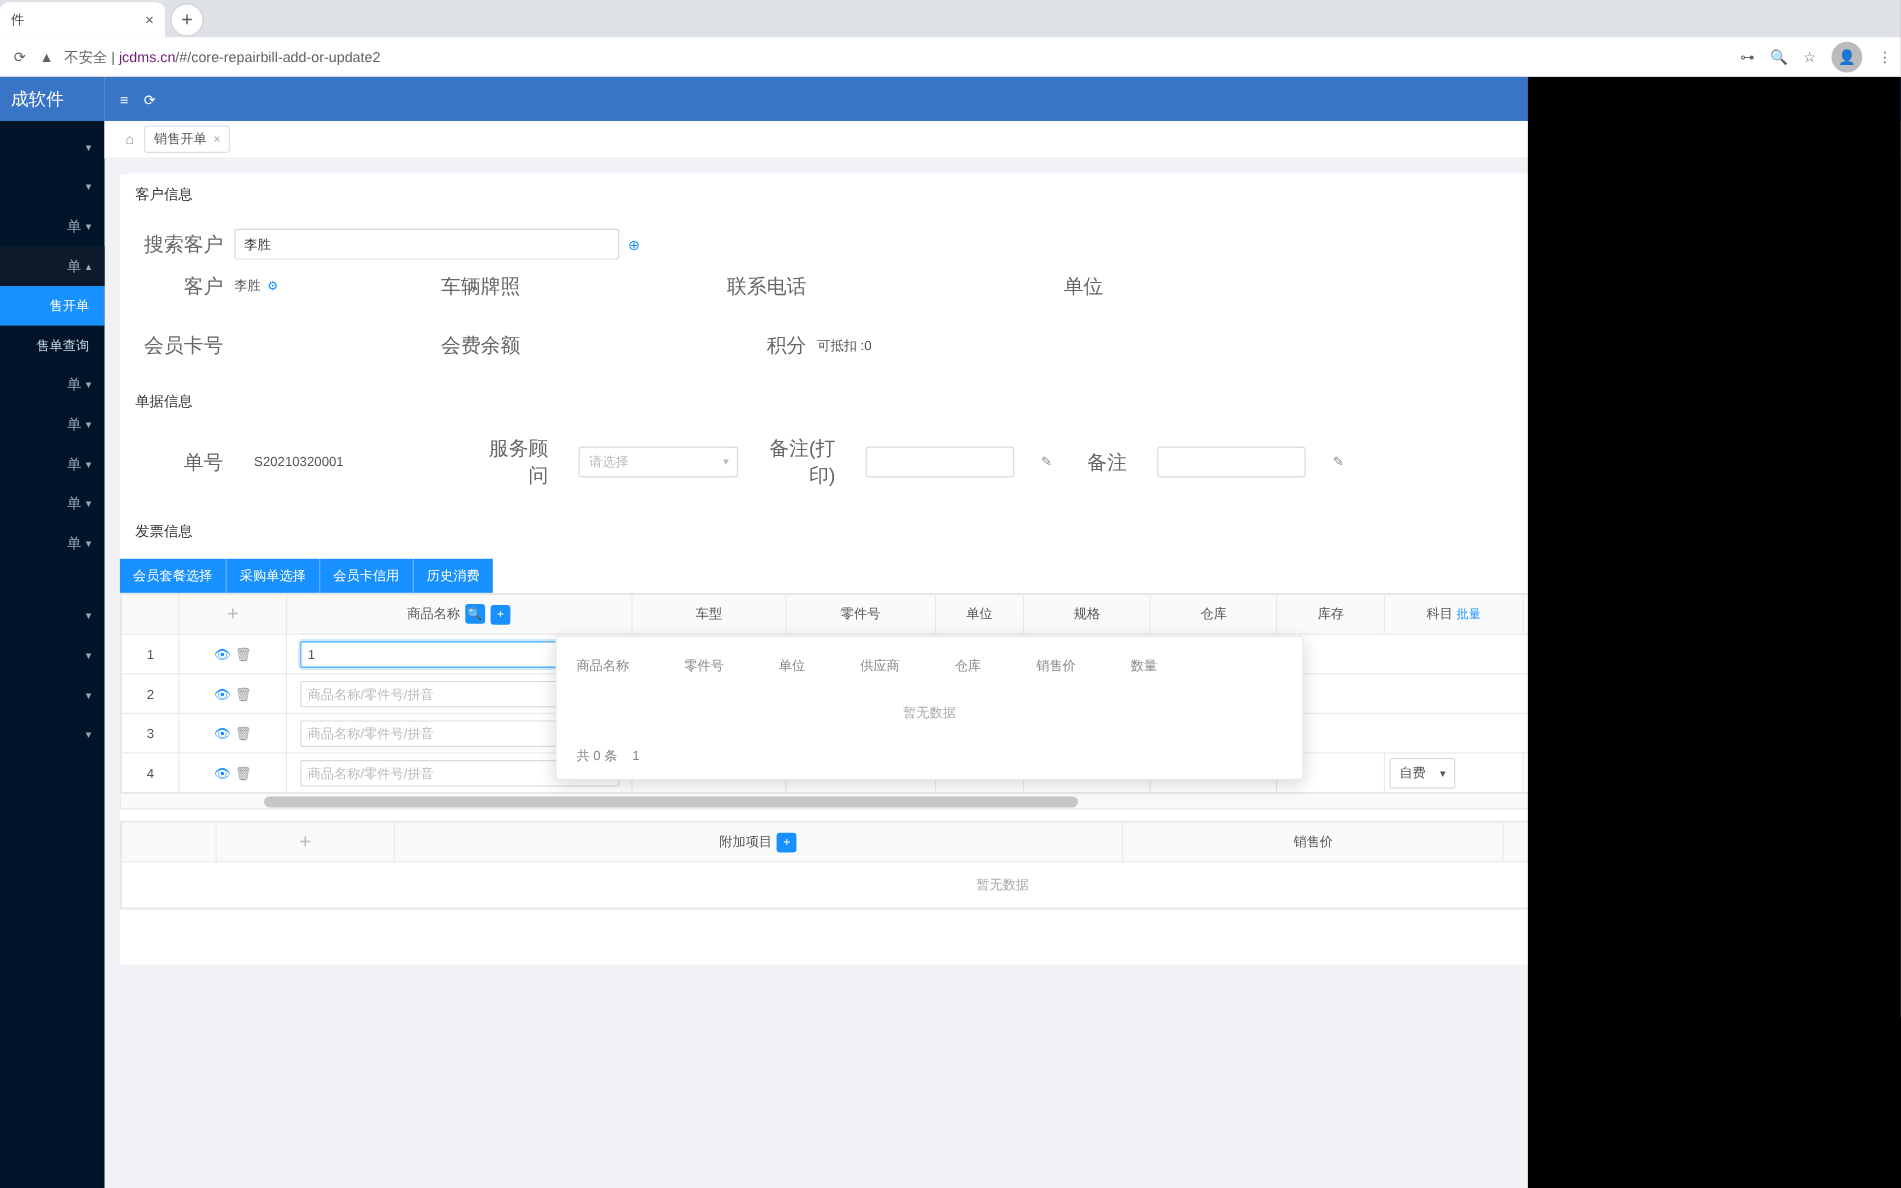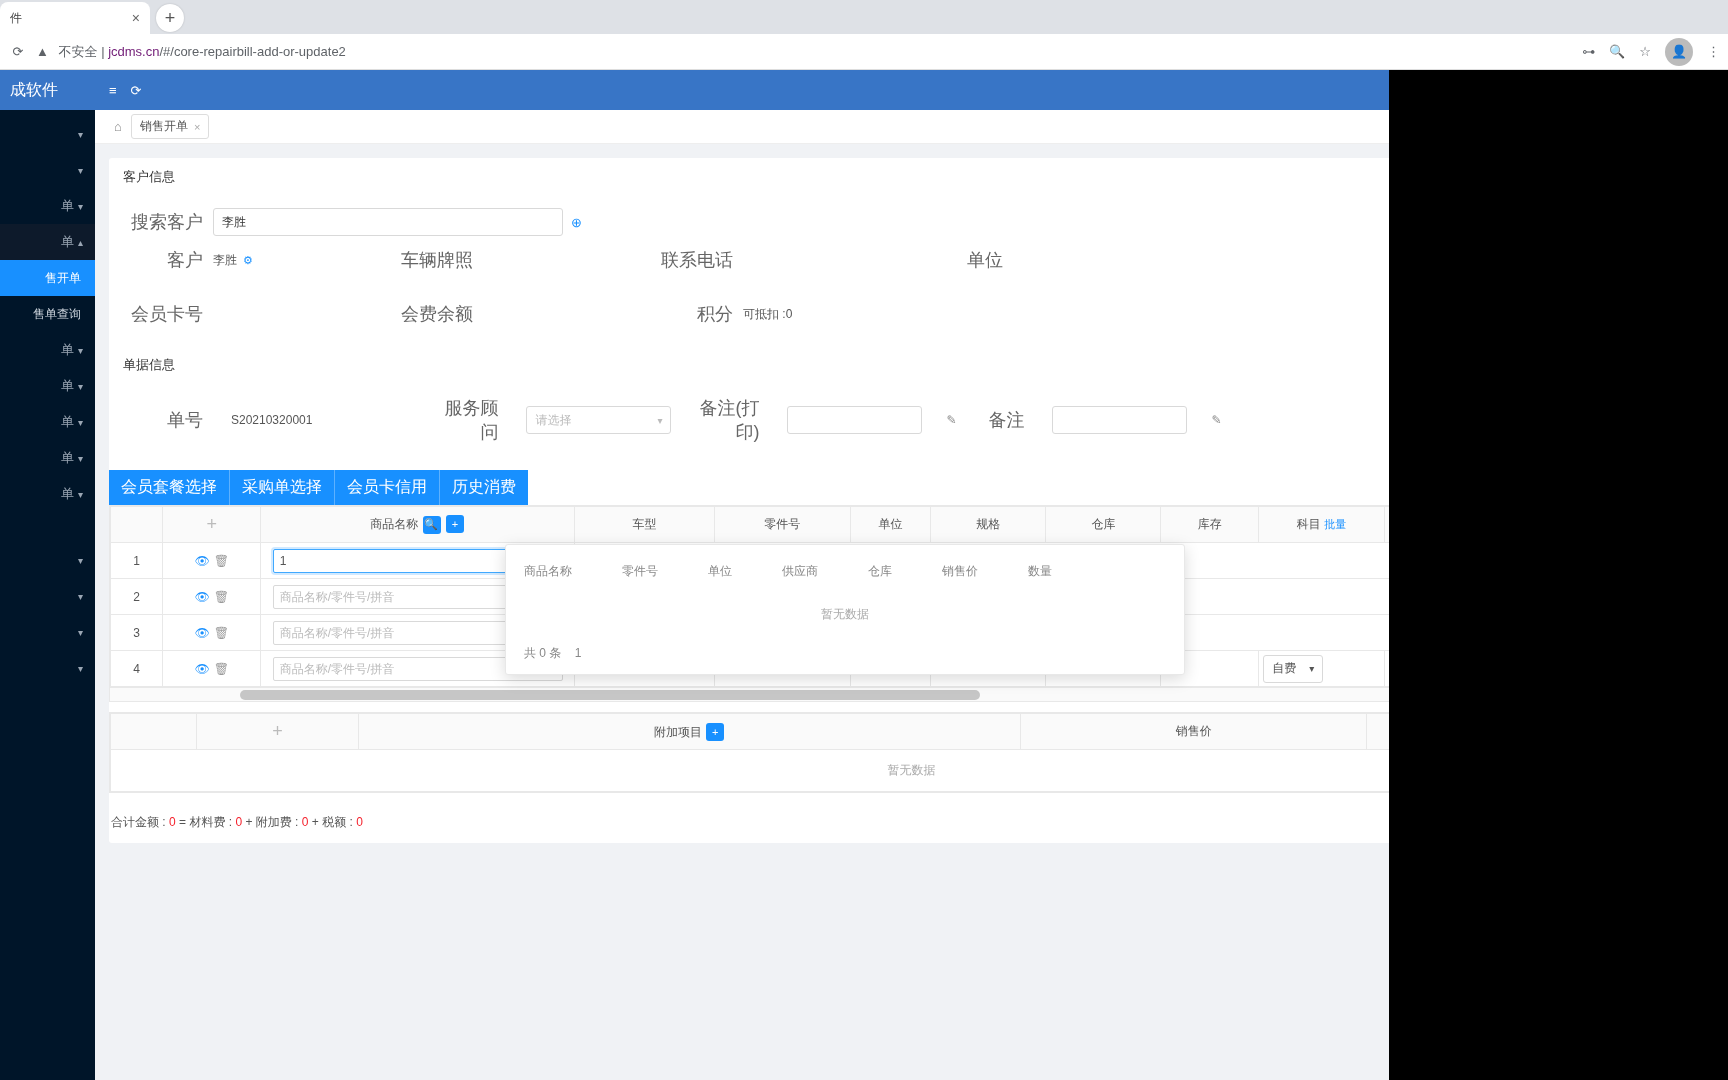--- a/index.html
+++ b/index.html
@@ -58,21 +58,21 @@
   .inp.w135{width:135px;}
   .sel{border:1px solid #d9d9d9; border-radius:3px; height:28px; padding:0 8px; font-size:12px; color:#bbb; width:145px; display:flex; align-items:center;}
   .sel .dn{margin-left:auto; font-size:10px;}
   .edit-ico{color:#888; margin-left:6px; font-size:12px; cursor:pointer;}
   .plus-circ{color:#1890ff; margin-left:8px; cursor:pointer;}
   .gear{color:#1890ff; margin-left:6px; font-size:11px;}
   
   .grid4{display:grid; grid-template-columns: 260px 250px 260px 200px; gap:18px 10px;}
   
   .action-tabs{display:flex; gap:0; padding:0; margin-top:6px;}
-  .atab{background:#1890ff; color:#fff; font-size:16px; padding:7px 12px; cursor:pointer; border-right:1px solid rgba(255,255,255,.3);}
+  .atab{background:#1890ff; color:#fff; font-size:12px; padding:7px 12px; cursor:pointer; border-right:1px solid rgba(255,255,255,.3);}
   .atab:last-child{border-right:none;}
   
   .tbl-wrap{border:1px solid #e8e8e8; position:relative;}
   .tbl{width:100%; border-collapse:collapse; table-layout:fixed;}
   .tbl th,.tbl td{border:1px solid #e8e8e8; font-size:12px; color:#555; text-align:center; height:36px; padding:2px 4px;}
   .tbl th{background:#fafafa; font-weight:500;}
   .tbl .idx{width:30px;}
   .tbl .ops{width:56px;}
   .tbl .name{width:180px;}
   .tbl .model{width:80px;}
@@ -297,20 +297,24 @@
               </div>
             <span class="lbl" style="width:70px">备注(打印)</span>
             <input class="inp w135" value="" style="">
               <span class="edit-ico">✎</span>
             <span class="lbl" style="width:50px">备注</span>
             <input class="inp w135" value="" style="">
               <span class="edit-ico">✎</span>
           </div>
         </div>
 
+        <div class="panel-head">
+          <span>发票信息</span>
+          <span class="arrow">›</span>
+        </div>
 
         <div class="action-tabs">
           <div class="atab"><span>会员套餐选择</span></div>
           <div class="atab"><span>采购单选择</span></div>
           <div class="atab"><span>会员卡信用</span></div>
           <div class="atab"><span>历史消费</span></div>
         </div>
 
         <div class="tbl-wrap" style="margin-top:0;">
           <table class="tbl">
@@ -412,26 +416,20 @@
             <tbody>
                 <tr>
                   <td colspan="5" class="empty">暂无数据</td>
                 </tr>
               </tbody>
           </table>
         </div>
 
         <div class="totals">
           <div class="lines">
-            <div>
-              <span>合计金额 : </span><span class="red">0</span>
-              <span> = 材料费 : </span><span class="red">0</span>
-              <span> + 附加费 : </span><span class="red">0</span>
-              <span> + 税额 : </span><span class="red">0</span>
-            </div>
           </div>
           <div class="btns">
             <button class="btn blue"><span>打印预览</span> ▾</button>
             <button class="btn blue"><span>打印</span> ▾</button>
             <button class="btn blue"><span>保存</span></button>
             <button class="btn red"><span>结算</span></button>
           </div>
         </div>
 
       </div>

